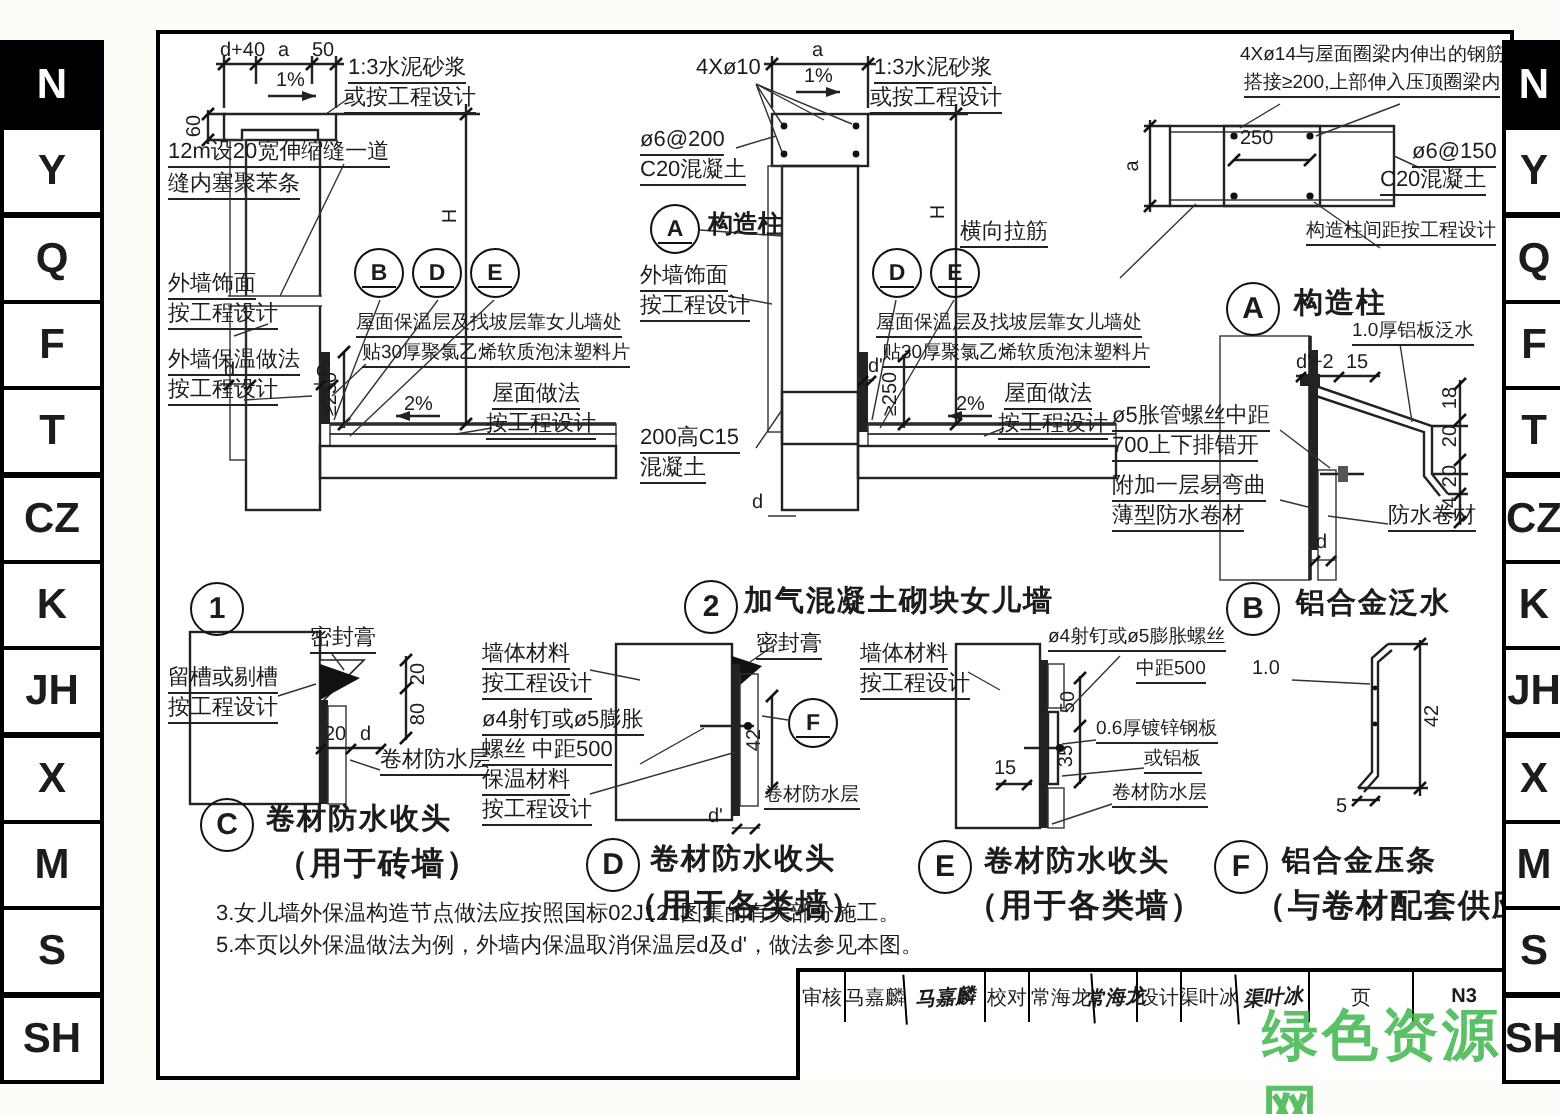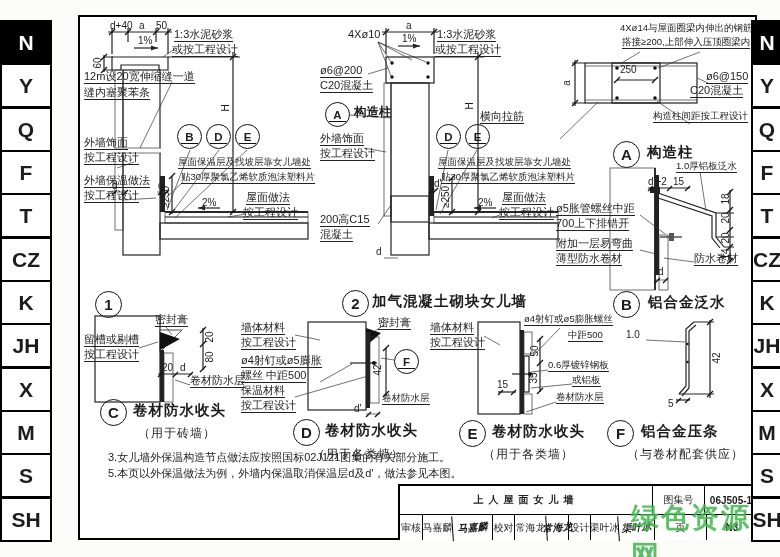--- a/index.html
+++ b/index.html
@@ -13,21 +13,21 @@
        background:#fff;z-index:3}
   .tab.rt{left:751px;width:30px;border-right:none}
   .tab.active{background:#000;color:#fff}
   .lb{position:absolute;font-size:11px;line-height:12px;white-space:nowrap;z-index:2}
   .u{border-bottom:1px solid #222;padding-bottom:1px}
   .sm{font-size:9.5px;line-height:11px}
   .dim{font-size:10px}
   .md{font-size:12.5px;font-weight:bold}
   .rot{transform:translate(-50%,-50%) rotate(-90deg)}
   .cap{font-size:14.5px;font-weight:bold;letter-spacing:1px}
-  .sub{font-size:12px;font-weight:normal;letter-spacing:1px}
+  .sub{font-size:16px;font-weight:bold;letter-spacing:1px}
   .cir{position:absolute;border:1.6px solid #111;border-radius:50%;display:flex;align-items:center;
        justify-content:center;font-weight:bold;z-index:2;box-sizing:border-box}
   .c27{width:27px;height:27px;font-size:15px}
   .ref{width:25px;height:25px;font-size:11.5px;flex-direction:column}
   .ref .bar{width:78%;border-top:1.2px solid #111;height:0;margin-top:1px}
   .ref .l{line-height:10px;margin-top:2px}
   .notes{position:absolute;left:86px;top:449px;z-index:2;font-size:11px;line-height:16px}
   .notes .ind{padding-left:22px}
   .tb{position:absolute;left:398px;top:484px;width:359px;height:56px;border-left:2px solid #000;
       border-top:2px solid #000;box-sizing:border-box;background:#fff;z-index:2}
@@ -402,25 +402,20 @@
   <div class="cir c27" style="left:607px;top:420px">F</div>
   <div class="lb cap" style="left:641px;top:425px">铝合金压条</div>
   <div class="lb sub" style="left:627px;top:448px">（与卷材配套供应）</div>
 
   <div class="notes">
     <div class="ind">3.女儿墙外保温构造节点做法应按照国标02J121图集的有关部分施工。</div>
     <div class="ind">5.本页以外保温做法为例，外墙内保温取消保温层d及d'，做法参见本图。</div>
   </div>
 
   <div class="tb">
-    <div class="r1">
-      <div class="c t-title">上人屋面女儿墙</div>
-      <div class="c" style="width:52px">图集号</div>
-      <div class="c t-no" style="width:53px">06J505-1</div>
-    </div>
     <div class="r2">
       <div class="c" style="width:22px">审核</div>
       <div class="c" style="width:30px">马嘉麟</div>
       <div class="c sigc" style="width:40px">马嘉麟</div>
       <div class="c" style="width:22px">校对</div>
       <div class="c" style="width:32px">常海龙</div>
       <div class="c sigc" style="width:22px">常海龙</div>
       <div class="c" style="width:22px">设计</div>
       <div class="c" style="width:28px">渠叶冰</div>
       <div class="c sigc" style="width:36px">渠叶冰</div>

